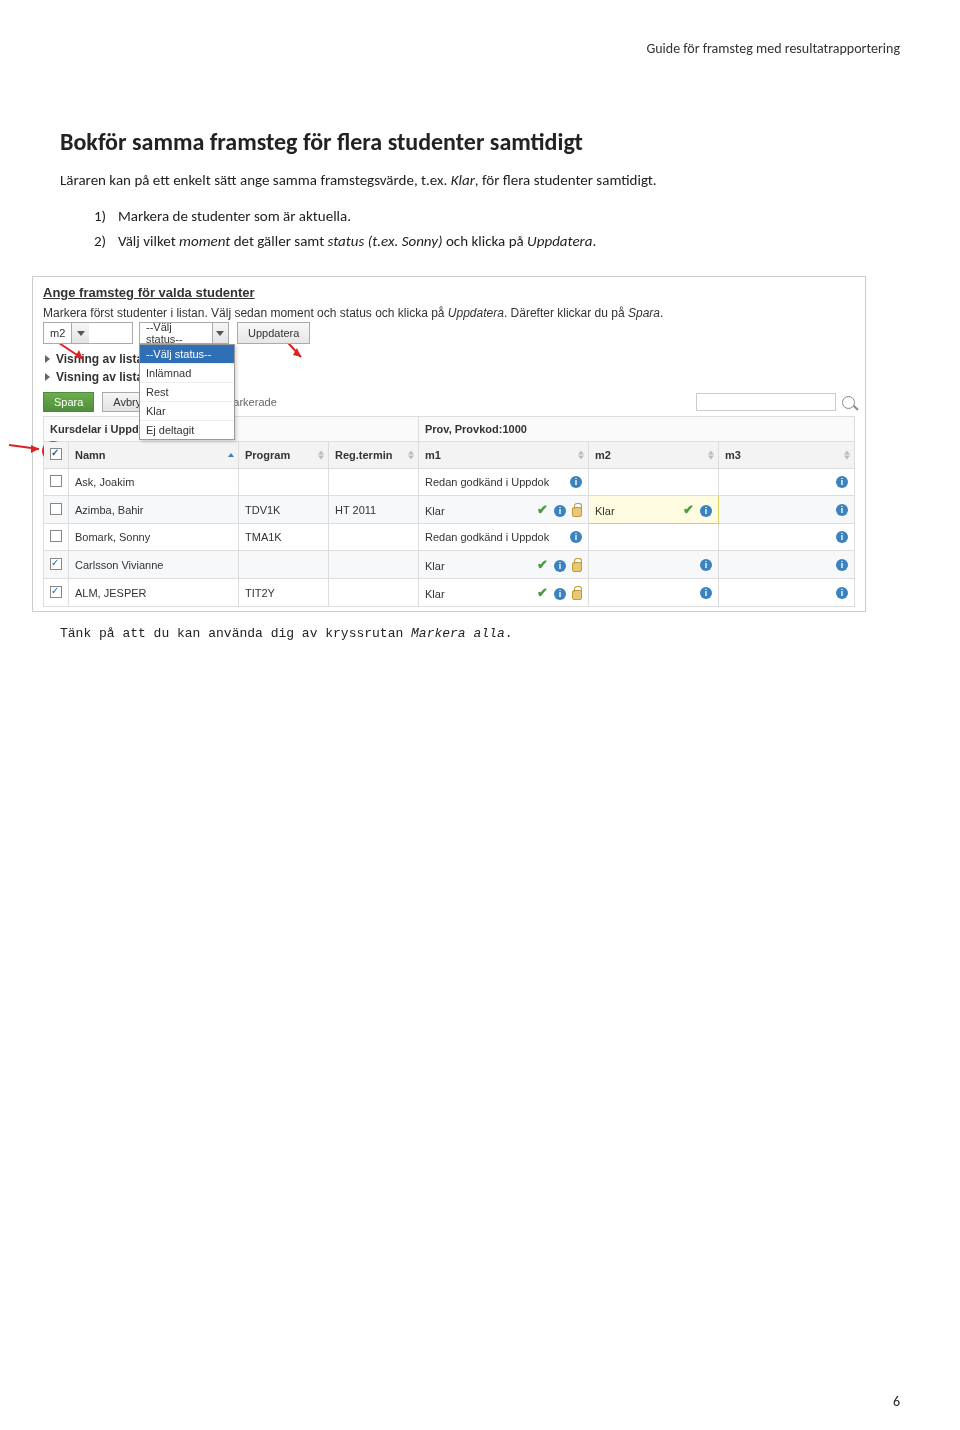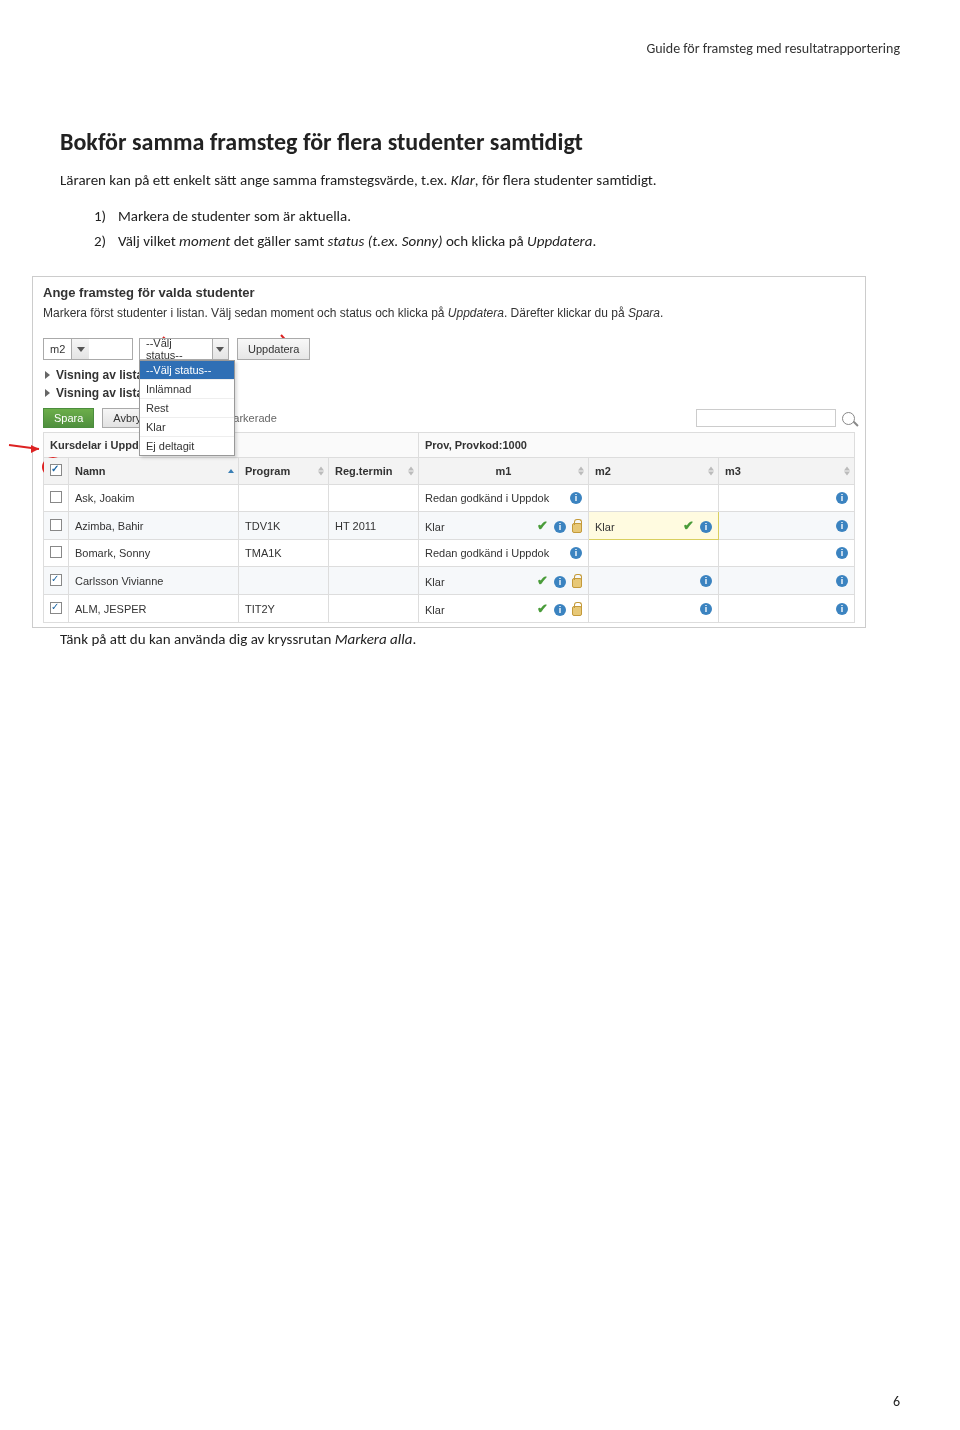--- a/index.html
+++ b/index.html
@@ -52,25 +52,25 @@
     color: #333;
     position: relative;
     width: 834px;
     margin-left: -28px;
   }
   .shot-inner { padding: 8px 10px 4px 10px; }
   .shot .title {
     font-weight: bold;
     font-size: 13px;
     margin-bottom: 4px;
+    text-decoration: underline;
   }
   .shot .instr {
     font-size: 12px;
     line-height: 1.5;
-    margin-bottom: 16px;
   }
   .shot .instr i { font-style: italic; }
 
   .ctrl-row {
     display: flex;
     align-items: center;
     gap: 0;
     margin-bottom: 6px;
     position: relative;
   }
@@ -195,22 +195,23 @@
   
   .red-circle {
     position:absolute;
     border:2px solid #d22;
     border-radius:50%;
     width:22px;height:20px;
     pointer-events:none;
   }
 
   .aftertext {
-    font-size:15px;
-    margin-top:2px;
+    font-size:13px;
+    margin-top:14px;
+    font-family:Liberation Mono, monospace;
   }
   .aftertext .italic { font-style: italic; }
   .pagenum {
     position:absolute;
     bottom:20px;
     right:60px;
     font-size:14px;
   }
   
   .overlay {
@@ -319,21 +320,21 @@
                   <span class="tri-u active"></span>
                 </span></th>
           <th style="width:90px;"><span>Program</span><span class="sort-tri">
                   <span class="tri-u"></span>
                   <span class="tri-d"></span>
                 </span></th>
           <th style="width:90px;"><span>Reg.termin</span><span class="sort-tri">
                   <span class="tri-u"></span>
                   <span class="tri-d"></span>
                 </span></th>
-          <th style="width:170px;text-align:center;"><span>m1</span><span class="sort-tri">
+          <th style="width:170px;"><span>m1</span><span class="sort-tri">
                   <span class="tri-u"></span>
                   <span class="tri-d"></span>
                 </span></th>
           <th style="width:130px;"><span>m2</span><span class="sort-tri">
                   <span class="tri-u"></span>
                   <span class="tri-d"></span>
                 </span></th>
           <th><span>m3</span><span class="sort-tri">
                   <span class="tri-u"></span>
                   <span class="tri-d"></span>

